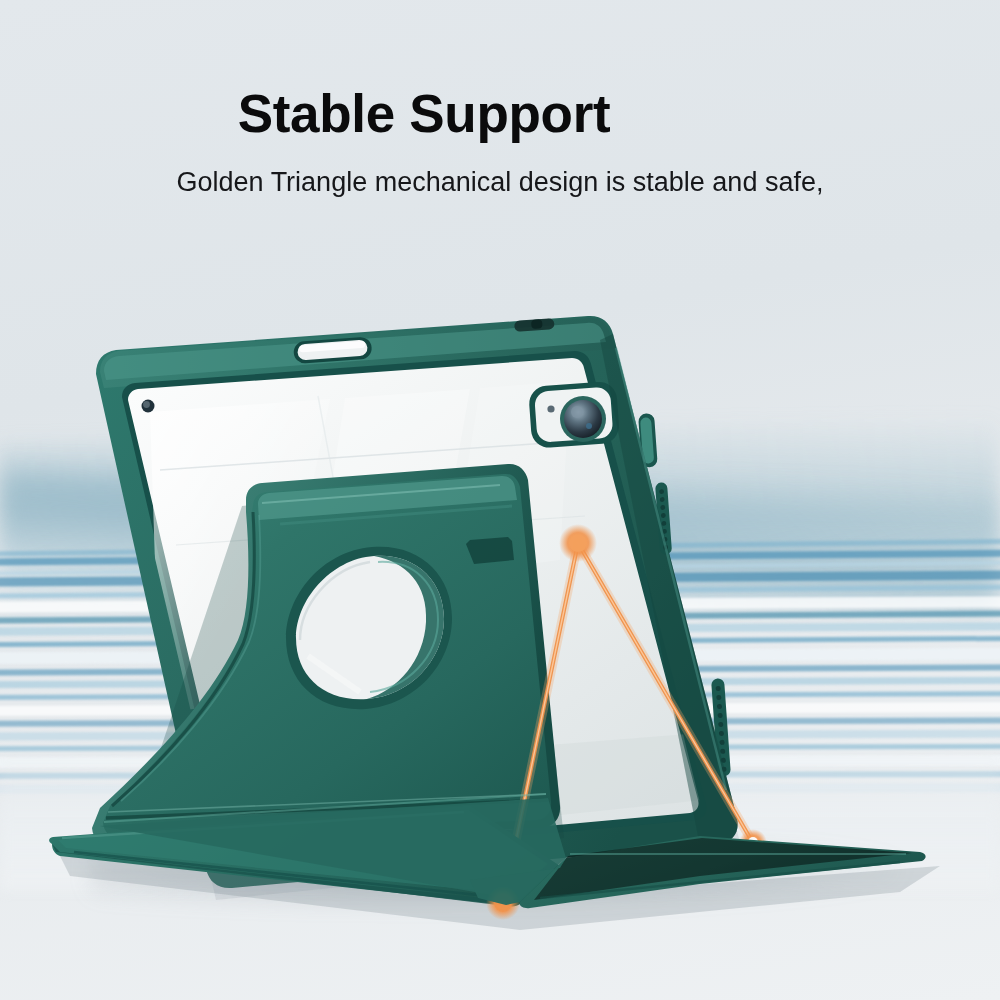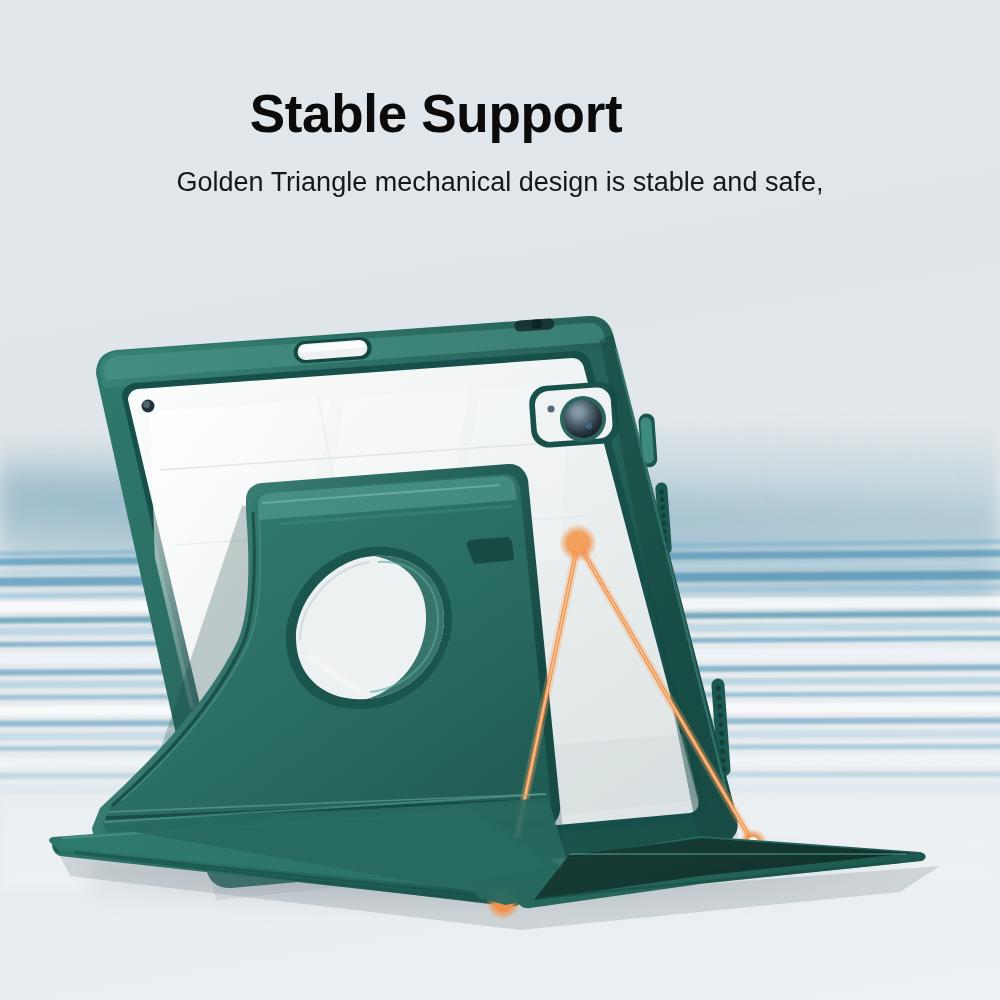--- a/index.html
+++ b/index.html
@@ -57,21 +57,21 @@
     position: absolute;
     left: 90px; top: 846px;
     width: 810px; height: 60px;
     background: radial-gradient(ellipse at 42% 40%, rgba(112,126,136,.40) 0%, rgba(120,134,144,.20) 45%, rgba(255,255,255,0) 75%);
     filter: blur(10px);
   }
 
   
   .title {
     position: absolute;
-    left: 12px; top: 83px;
+    left: 0; top: 83px;
     width: 848px;
     text-align: center;
     font-size: 53px;
     font-weight: bold;
     color: #0b0b0c;
     letter-spacing: -0.3px;
   }
   .subtitle {
     position: absolute;
     left: 0; top: 163px;

